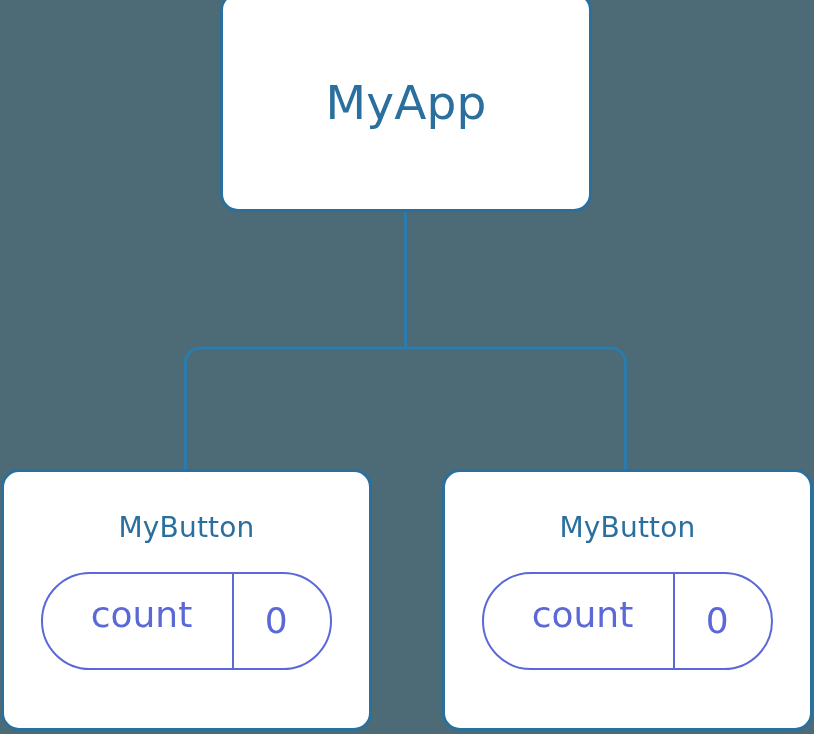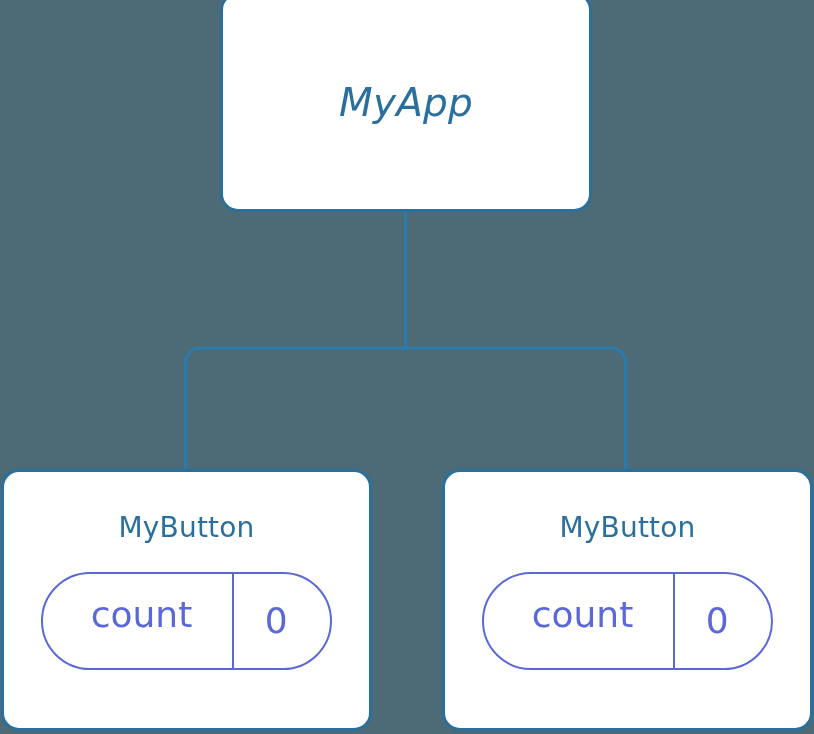--- a/index.html
+++ b/index.html
@@ -72,22 +72,21 @@
   .node-title {
     color: #2a6f9e;
     font-size: 28px;
     font-weight: 400;
     letter-spacing: 0.2px;
     line-height: 1;
     white-space: nowrap;
   }
 
   .node-card.root .node-title {
-    font-size: 39px;
-    font-style: italic;
+    font-size: 47px;
   }
 
   
   .state-pill {
     margin-top: 30px;
     display: flex;
     align-items: stretch;
     height: 98px;
     border: 2px solid #5b68d8;
     border-radius: 49px;

